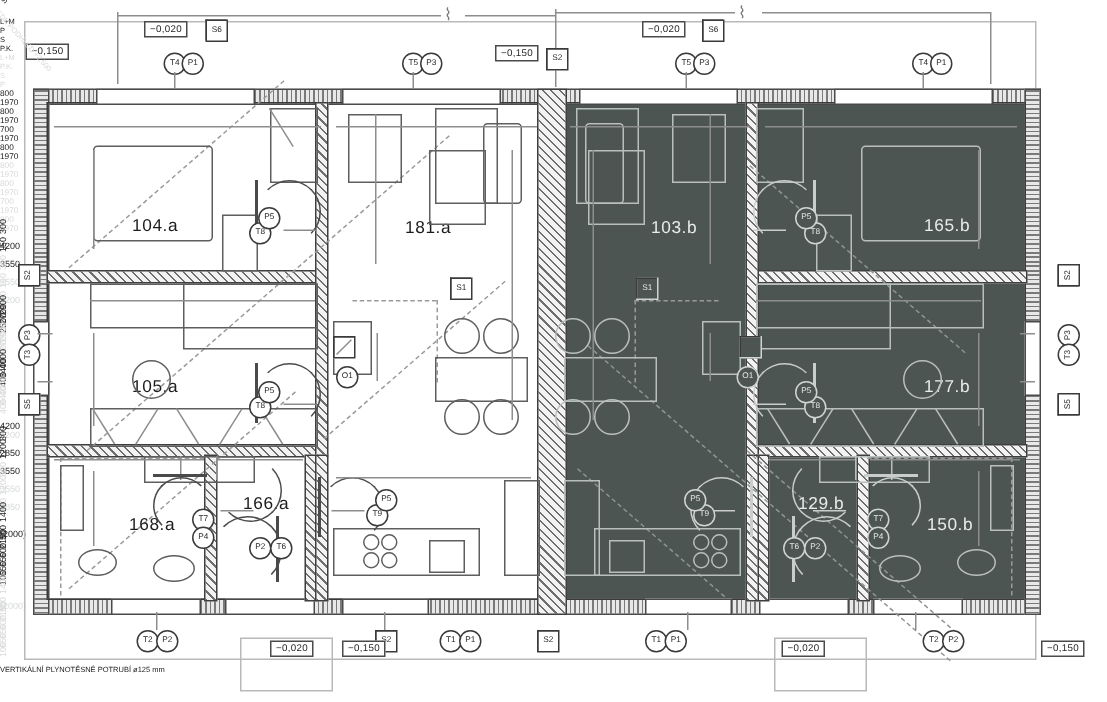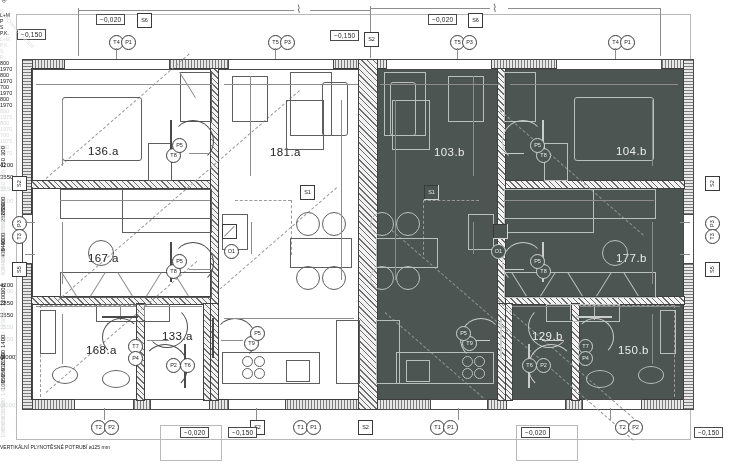--- a/index.html
+++ b/index.html
@@ -164,27 +164,27 @@
   <div class="dash-h" style="left:46px;top:392px;width:200px;transform:rotate(-41deg);transform-origin:left center;"></div>
   <div class="dash-h" style="left:216px;top:292px;width:160px;transform:rotate(-41deg);transform-origin:left center;"></div>
   <div class="dash-h" style="left:392px;top:230px;width:320px;transform:rotate(41deg);transform-origin:left center;border-top-color:#8d9694;"></div>
   <div class="dash-h" style="left:500px;top:110px;width:190px;transform:rotate(41deg);transform-origin:left center;border-top-color:#8d9694;"></div>
   <div class="dash-h" style="left:498px;top:300px;width:190px;transform:rotate(41deg);transform-origin:left center;border-top-color:#8d9694;"></div>
   <div class="dash-h" style="left:385px;top:312px;width:130px;transform:rotate(41deg);transform-origin:left center;border-top-color:#8d9694;"></div>
 
   <div class="t5 rot-diag" style="left:260px;top:300px;">SDK PODHLED +2,500</div>
   <div class="t5 rot-diag onDark" style="left:438px;top:298px;transform:rotate(48deg);transform-origin:left top;">SDK PODHLED +2,500</div>
 
-  <div class="room" style="left:88px;top:145px;">136.a</div>
-  <div class="room" style="left:88px;top:252px;">167.a</div>
+  <div class="room" style="left:88px;top:145px;">104.a</div>
+  <div class="room" style="left:88px;top:252px;">105.a</div>
   <div class="room" style="left:270px;top:146px;">181.a</div>
   <div class="room" style="left:86px;top:344px;">168.a</div>
-  <div class="room" style="left:162px;top:330px;">133.a</div>
-
-  <div class="room onDark" style="left:616px;top:145px;">104.b</div>
+  <div class="room" style="left:162px;top:330px;">166.a</div>
+
+  <div class="room onDark" style="left:616px;top:145px;">165.b</div>
   <div class="room onDark" style="left:616px;top:252px;">177.b</div>
   <div class="room onDark" style="left:434px;top:146px;">103.b</div>
   <div class="room onDark" style="left:618px;top:344px;">150.b</div>
   <div class="room onDark" style="left:532px;top:330px;">129.b</div>
 
   <div class="furn r" style="left:62px;top:97px;width:78px;height:62px;"></div>
   <div class="furn" style="left:148px;top:143px;width:22px;height:36px;"></div>
   <div class="furn" style="left:180px;top:72px;width:30px;height:48px;"></div>
   <div class="ln hl thin" style="left:180px;top:72px;width:30px;transform:rotate(58deg);transform-origin:left top;"></div>
   <div class="furn" style="left:60px;top:189px;width:150px;height:28px;"></div>

